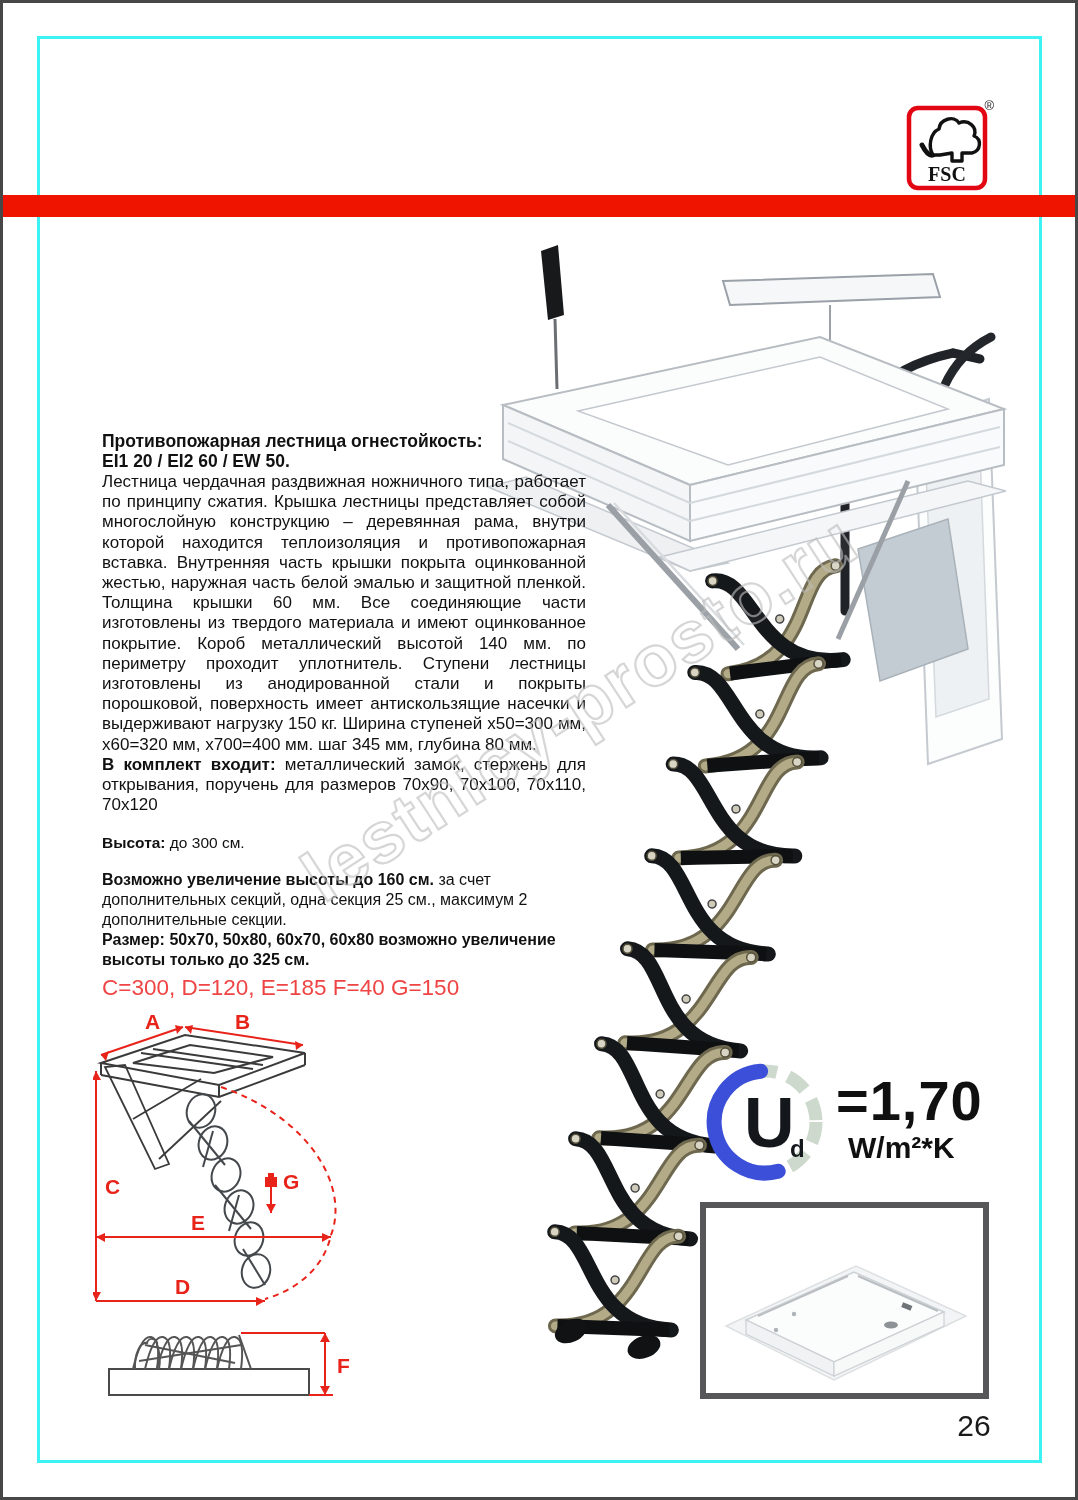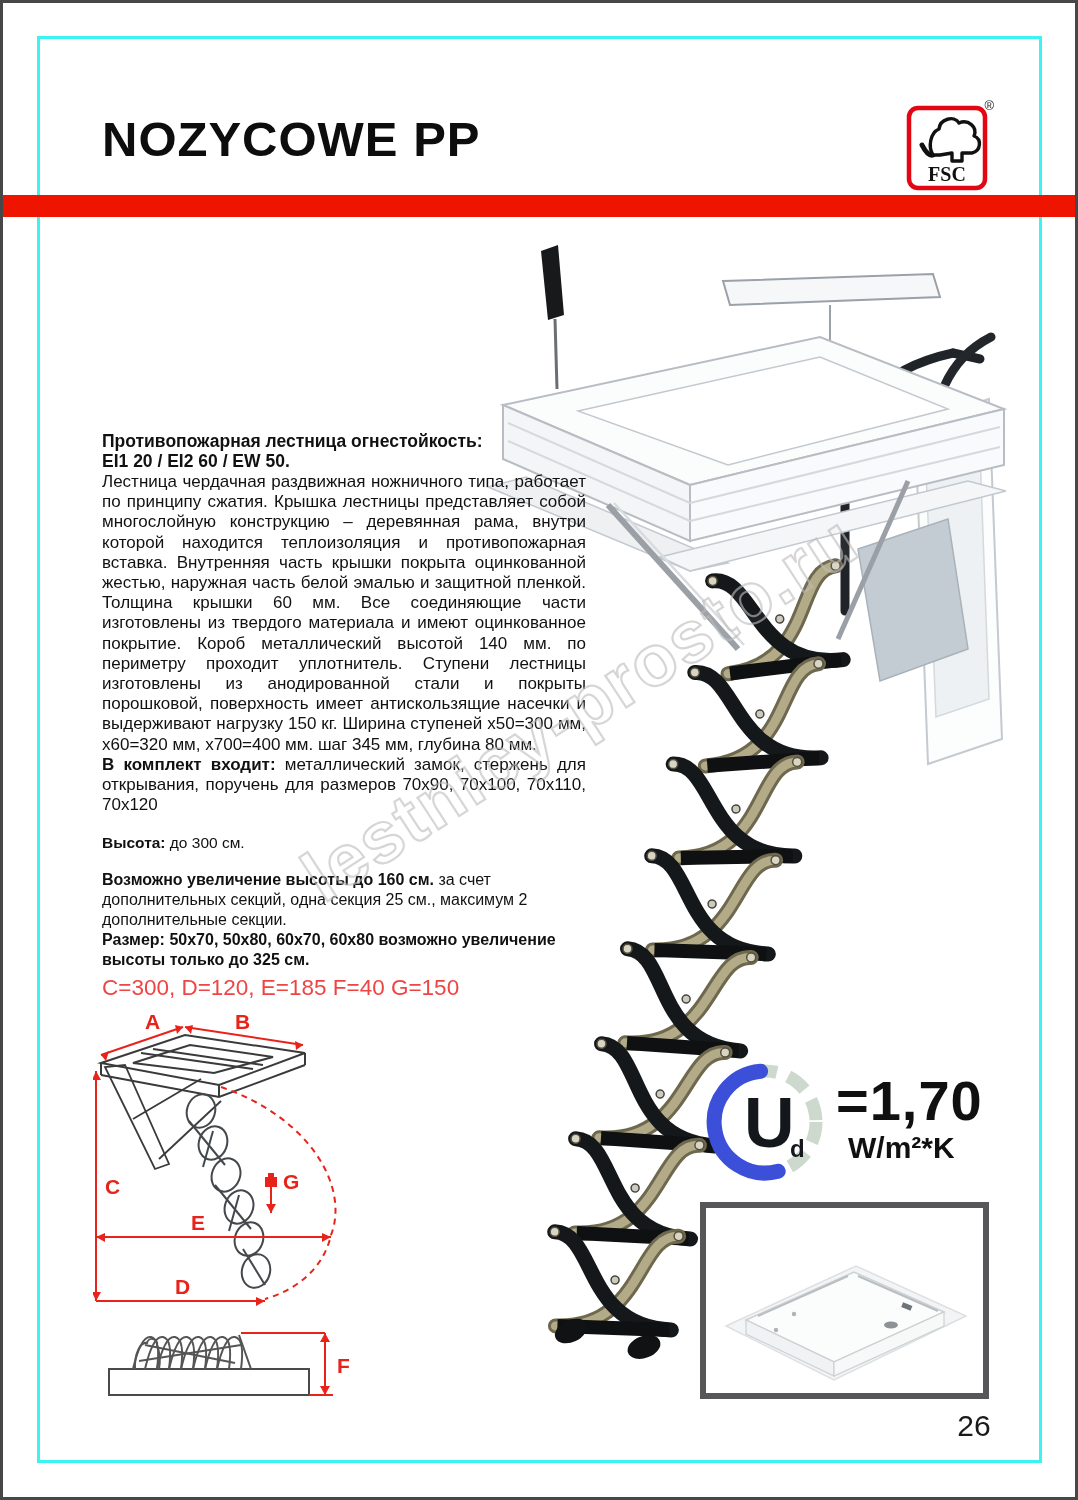--- a/index.html
+++ b/index.html
@@ -38,21 +38,20 @@
         transform:rotate(-33deg);font-size:72px;font-weight:bold;letter-spacing:2px;
         color:rgba(255,255,255,0.06);-webkit-text-stroke:2.2px #bdbdbd;opacity:.62;
         white-space:nowrap;pointer-events:none;}
 </style>
 </head>
 <body>
 
 <div class="page">
   <div class="cyan-frame"></div>
 
-  <div class="title">NOZYCOWE PP</div>
 
   <div class="fsc">
     <svg width="84" height="86" viewBox="0 0 84 86">
       <rect x="3" y="3" width="76" height="80" rx="9" fill="#ffffff" stroke="#e30613" stroke-width="4.5"></rect>
       <path d="M16 40 C20 48 24 51 27 50" fill="none" stroke="#111" stroke-width="5" stroke-linecap="round"></path>
       <path d="M27 50 C22 42 24 28 33 24 C34 14 48 10 53 18 C62 14 72 22 68 31 C76 34 75 46 66 48 L56 48 L56 56 L46 56 L46 48 L34 50 Z" fill="#ffffff" stroke="#111" stroke-width="3.4" stroke-linejoin="round"></path>
       <text x="41" y="76" text-anchor="middle" font-family="Liberation Serif, serif" font-size="20" font-weight="bold" fill="#111">FSC</text>
     </svg>
     <span class="reg">®</span>
   </div>

